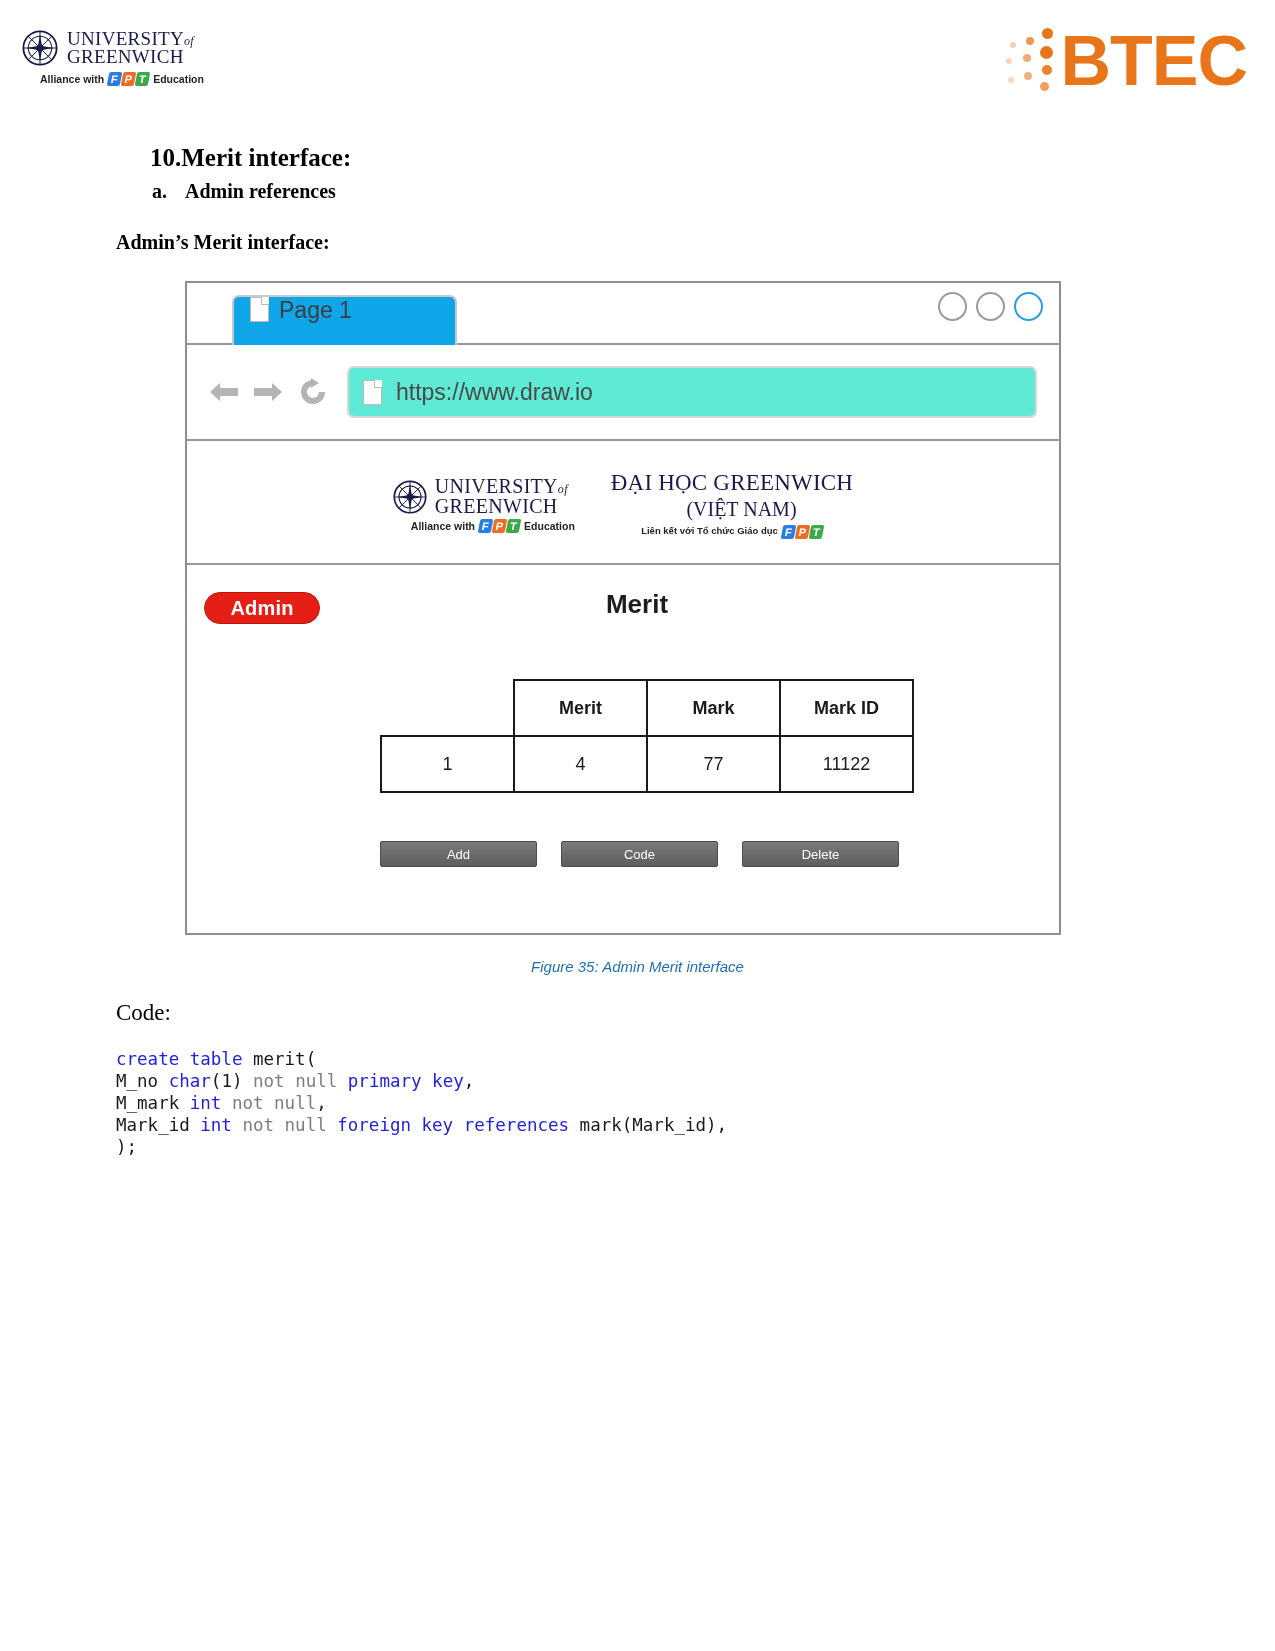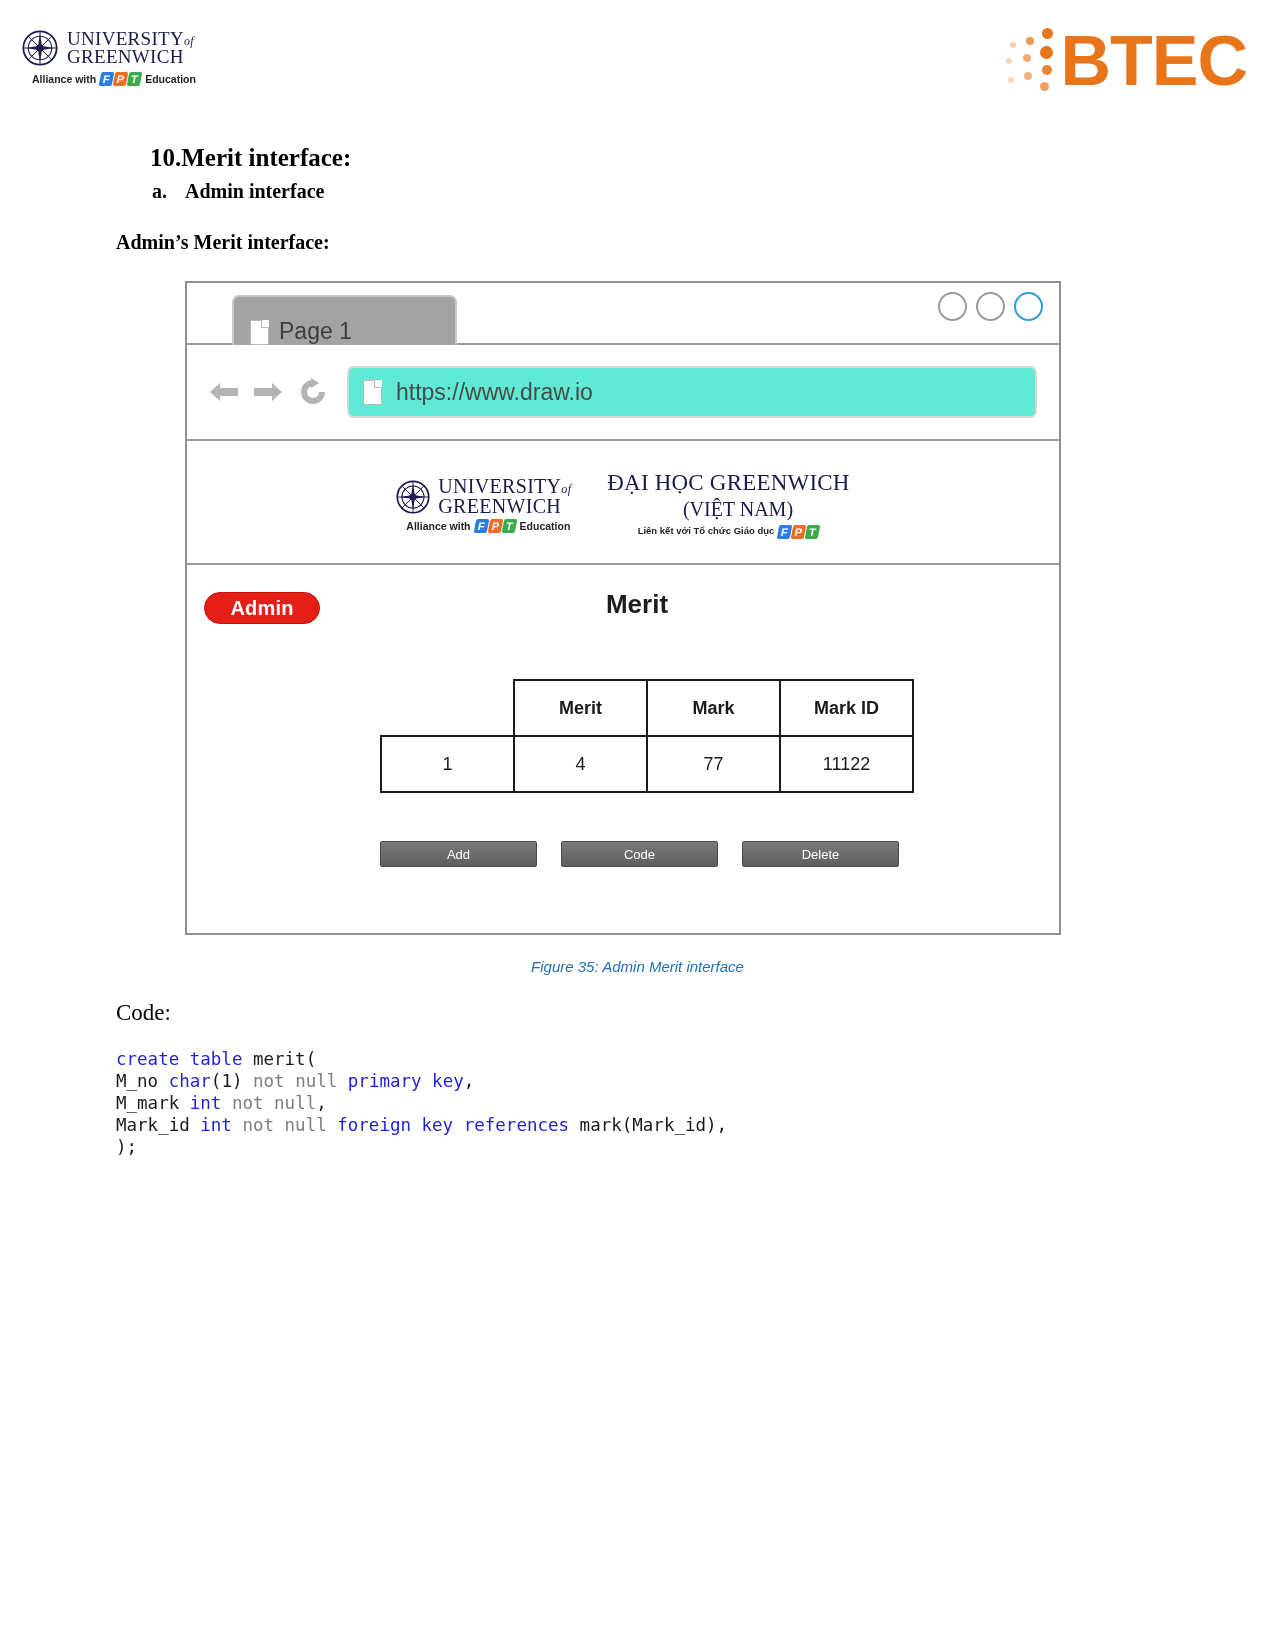--- a/index.html
+++ b/index.html
@@ -33,21 +33,21 @@
     line-height: 0.96;
     letter-spacing: .3px;
   }
   .uog-name .l1 { font-size: 19px; font-weight: 400; display: block; }
   .uog-name .l1 .of { font-size: 12px; font-style: italic; }
   .uog-name .l2 { font-size: 19px; font-weight: 400; display: block; }
   .alliance-row {
     display: flex;
     align-items: center;
     gap: 4px;
-    margin-left: 10px;
+    margin-left: 18px;
     font-family: "Liberation Sans", sans-serif;
     font-size: 10.5px;
     color: #23231f;
     font-weight: 600;
   }
   .fpt {
     display: inline-flex;
     align-items: center;
     gap: 1px;
     transform: skewX(-11deg);
@@ -128,23 +128,23 @@
     height: 62px;
     border-bottom: 2px solid #9a9a9a;
   }
   .mock-tab {
     position: absolute;
     left: 45px; top: 12px;
     width: 225px; height: 50px;
     border: 2px solid #c9c9c9;
     border-bottom: none;
     border-radius: 7px 7px 0 0;
-    background: #a3a3a3;
-    display: flex;
-    align-items: flex-end;
+    background: #0ea5e9;
+    display: flex;
+    align-items: flex-start;
     gap: 10px;
     padding-left: 16px;
   }
   .doc-icon {
     width: 19px; height: 25px;
     border: 1.6px solid #b9b9b9;
     border-radius: 1px;
     background: #fff;
     position: relative;
   }
@@ -404,21 +404,21 @@
     <div class="btec-word">BTEC</div>
   </div>
 </div>
 
 <div class="h-main">
   <span>10.</span><span>Merit interface:</span>
 </div>
 
 <div class="h-sub">
   <span>a.</span>
-  <span>Admin interface</span>
+  <span>Admin references</span>
 </div>
 
 <div class="h-third">Admin’s Merit interface:</div>
 
 <div class="mockup">
 
   <div class="mock-tabbar">
     <div class="mock-tab">
       <span class="doc-icon"></span>
       <span class="mock-tab-label">Page 1</span>

